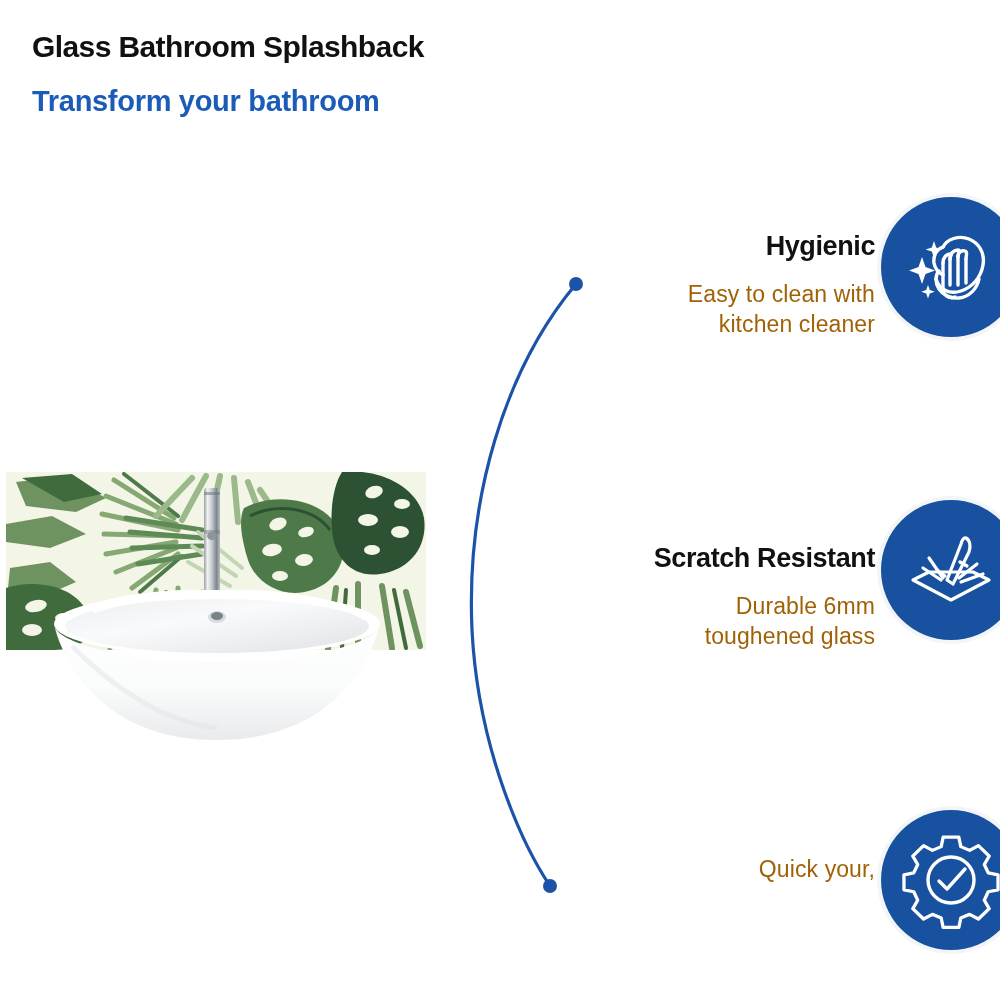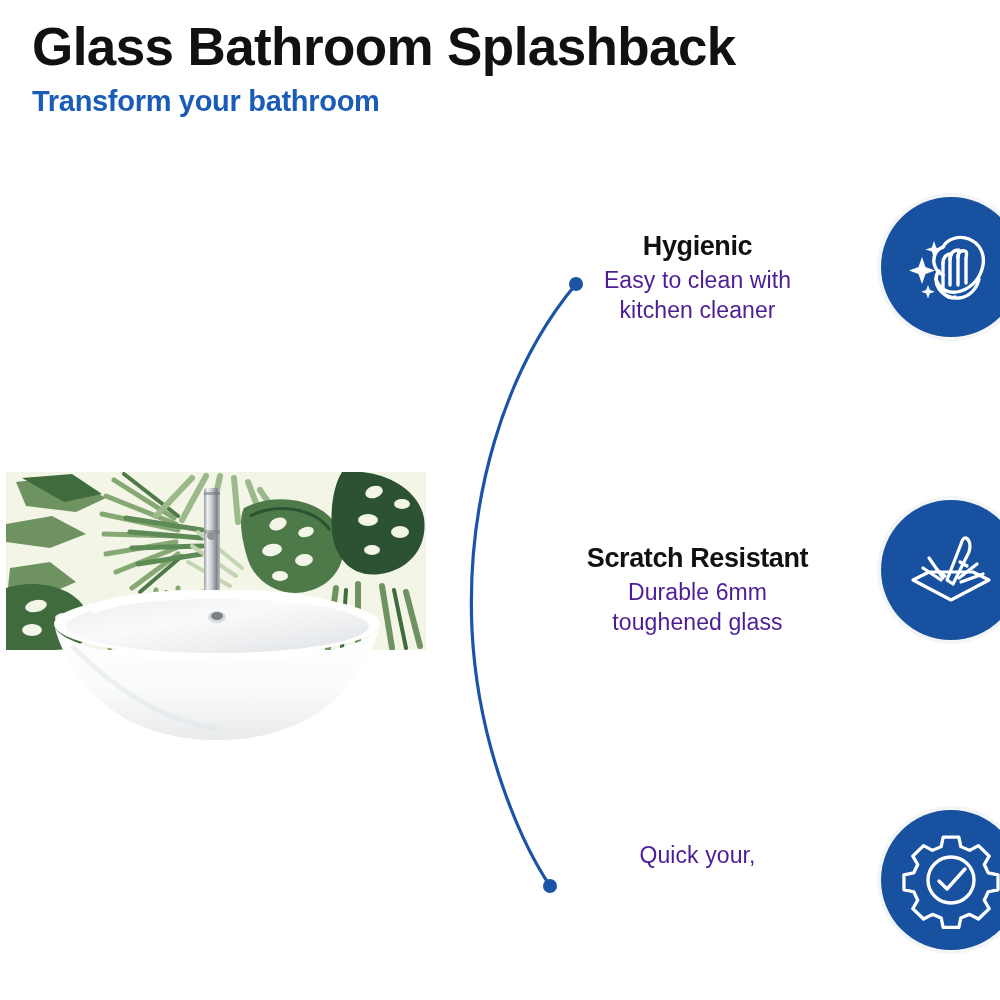--- a/index.html
+++ b/index.html
@@ -7,48 +7,48 @@
     width:1000px;height:1000px;
     background:#ffffff;
     font-family:"Liberation Sans", sans-serif;
     overflow:hidden;position:relative;
   }
   #page{position:absolute;inset:0;width:1000px;height:1000px;background:#fff;}
 
   
   .page-title{
     position:absolute;left:32px;top:23px;
-    font-size:53px;line-height:48px;font-weight:bold;
+    font-size:30px;line-height:48px;font-weight:bold;
     letter-spacing:-0.6px;color:#111111;white-space:nowrap;
   }
   .page-subtitle{
     position:absolute;left:32px;top:83px;
     font-size:29px;line-height:36px;font-weight:bold;
     letter-spacing:-0.3px;color:#1a5cb8;white-space:nowrap;text-align:center;
   }
 
   
   .product-photo{position:absolute;left:0px;top:430px;width:440px;height:340px;}
   .splash-panel{position:absolute;left:6px;top:42px;width:420px;height:178px;overflow:hidden;background:#f3f5e6;}
   .splash-panel svg{display:block;}
   .basin{position:absolute;left:52px;top:160px;width:330px;height:160px;}
 
   
   .connector{position:absolute;left:430px;top:250px;width:200px;height:680px;overflow:visible;}
 
   
   .feature{position:absolute;left:520px;width:460px;}
-  .feature-text{position:absolute;left:0px;width:355px;text-align:center;}
+  .feature-text{position:absolute;left:0px;width:355px;text-align:right;}
   .feature-title{
     font-size:27px;line-height:33px;font-weight:bold;
     letter-spacing:-0.4px;color:#111111;white-space:nowrap;
   }
   .feature-desc{
     font-size:23px;line-height:30px;font-weight:normal;
-    letter-spacing:0.1px;color:#4c1d95;margin-top:2px;
+    letter-spacing:0.1px;color:#a16207;margin-top:16px;
   }
   .icon-circle{
     position:absolute;left:361px;width:140px;height:140px;border-radius:50%;
     background:#17519f;
     box-shadow:0 0 0 4px #f4f5f7;
     display:flex;align-items:center;justify-content:center;
   }
   .icon-circle svg{display:block;}
 
   #feat0{top:222px;}

